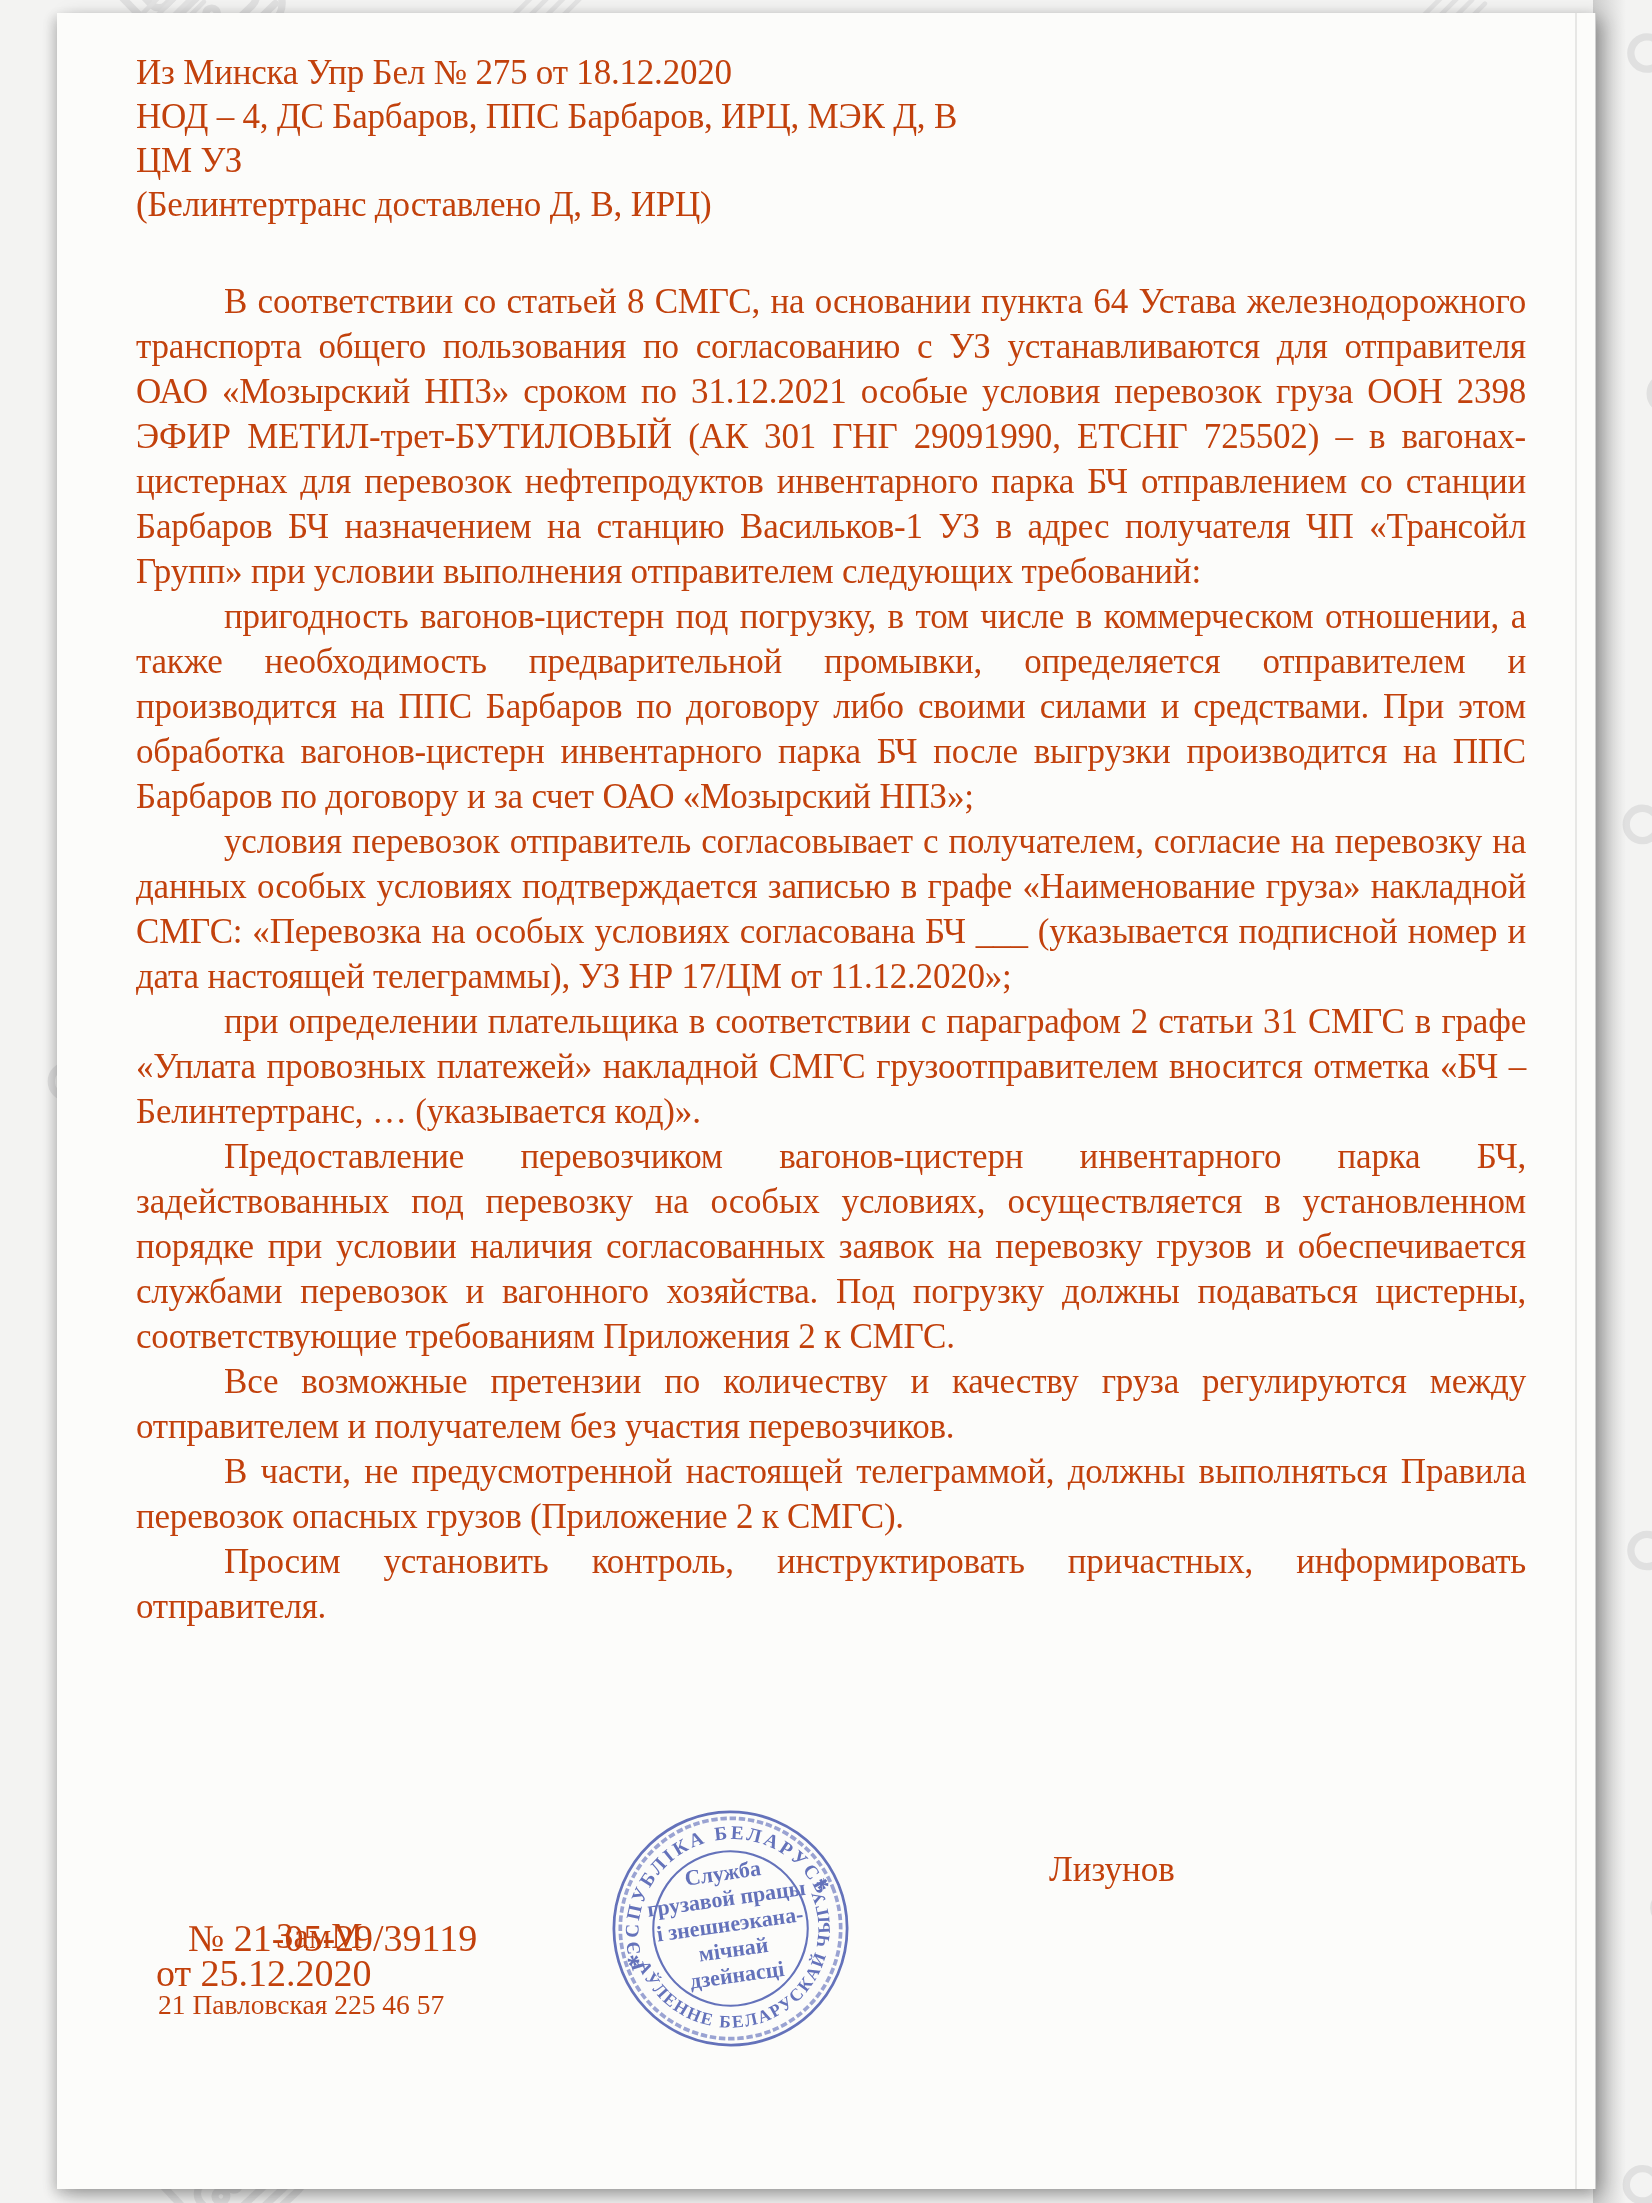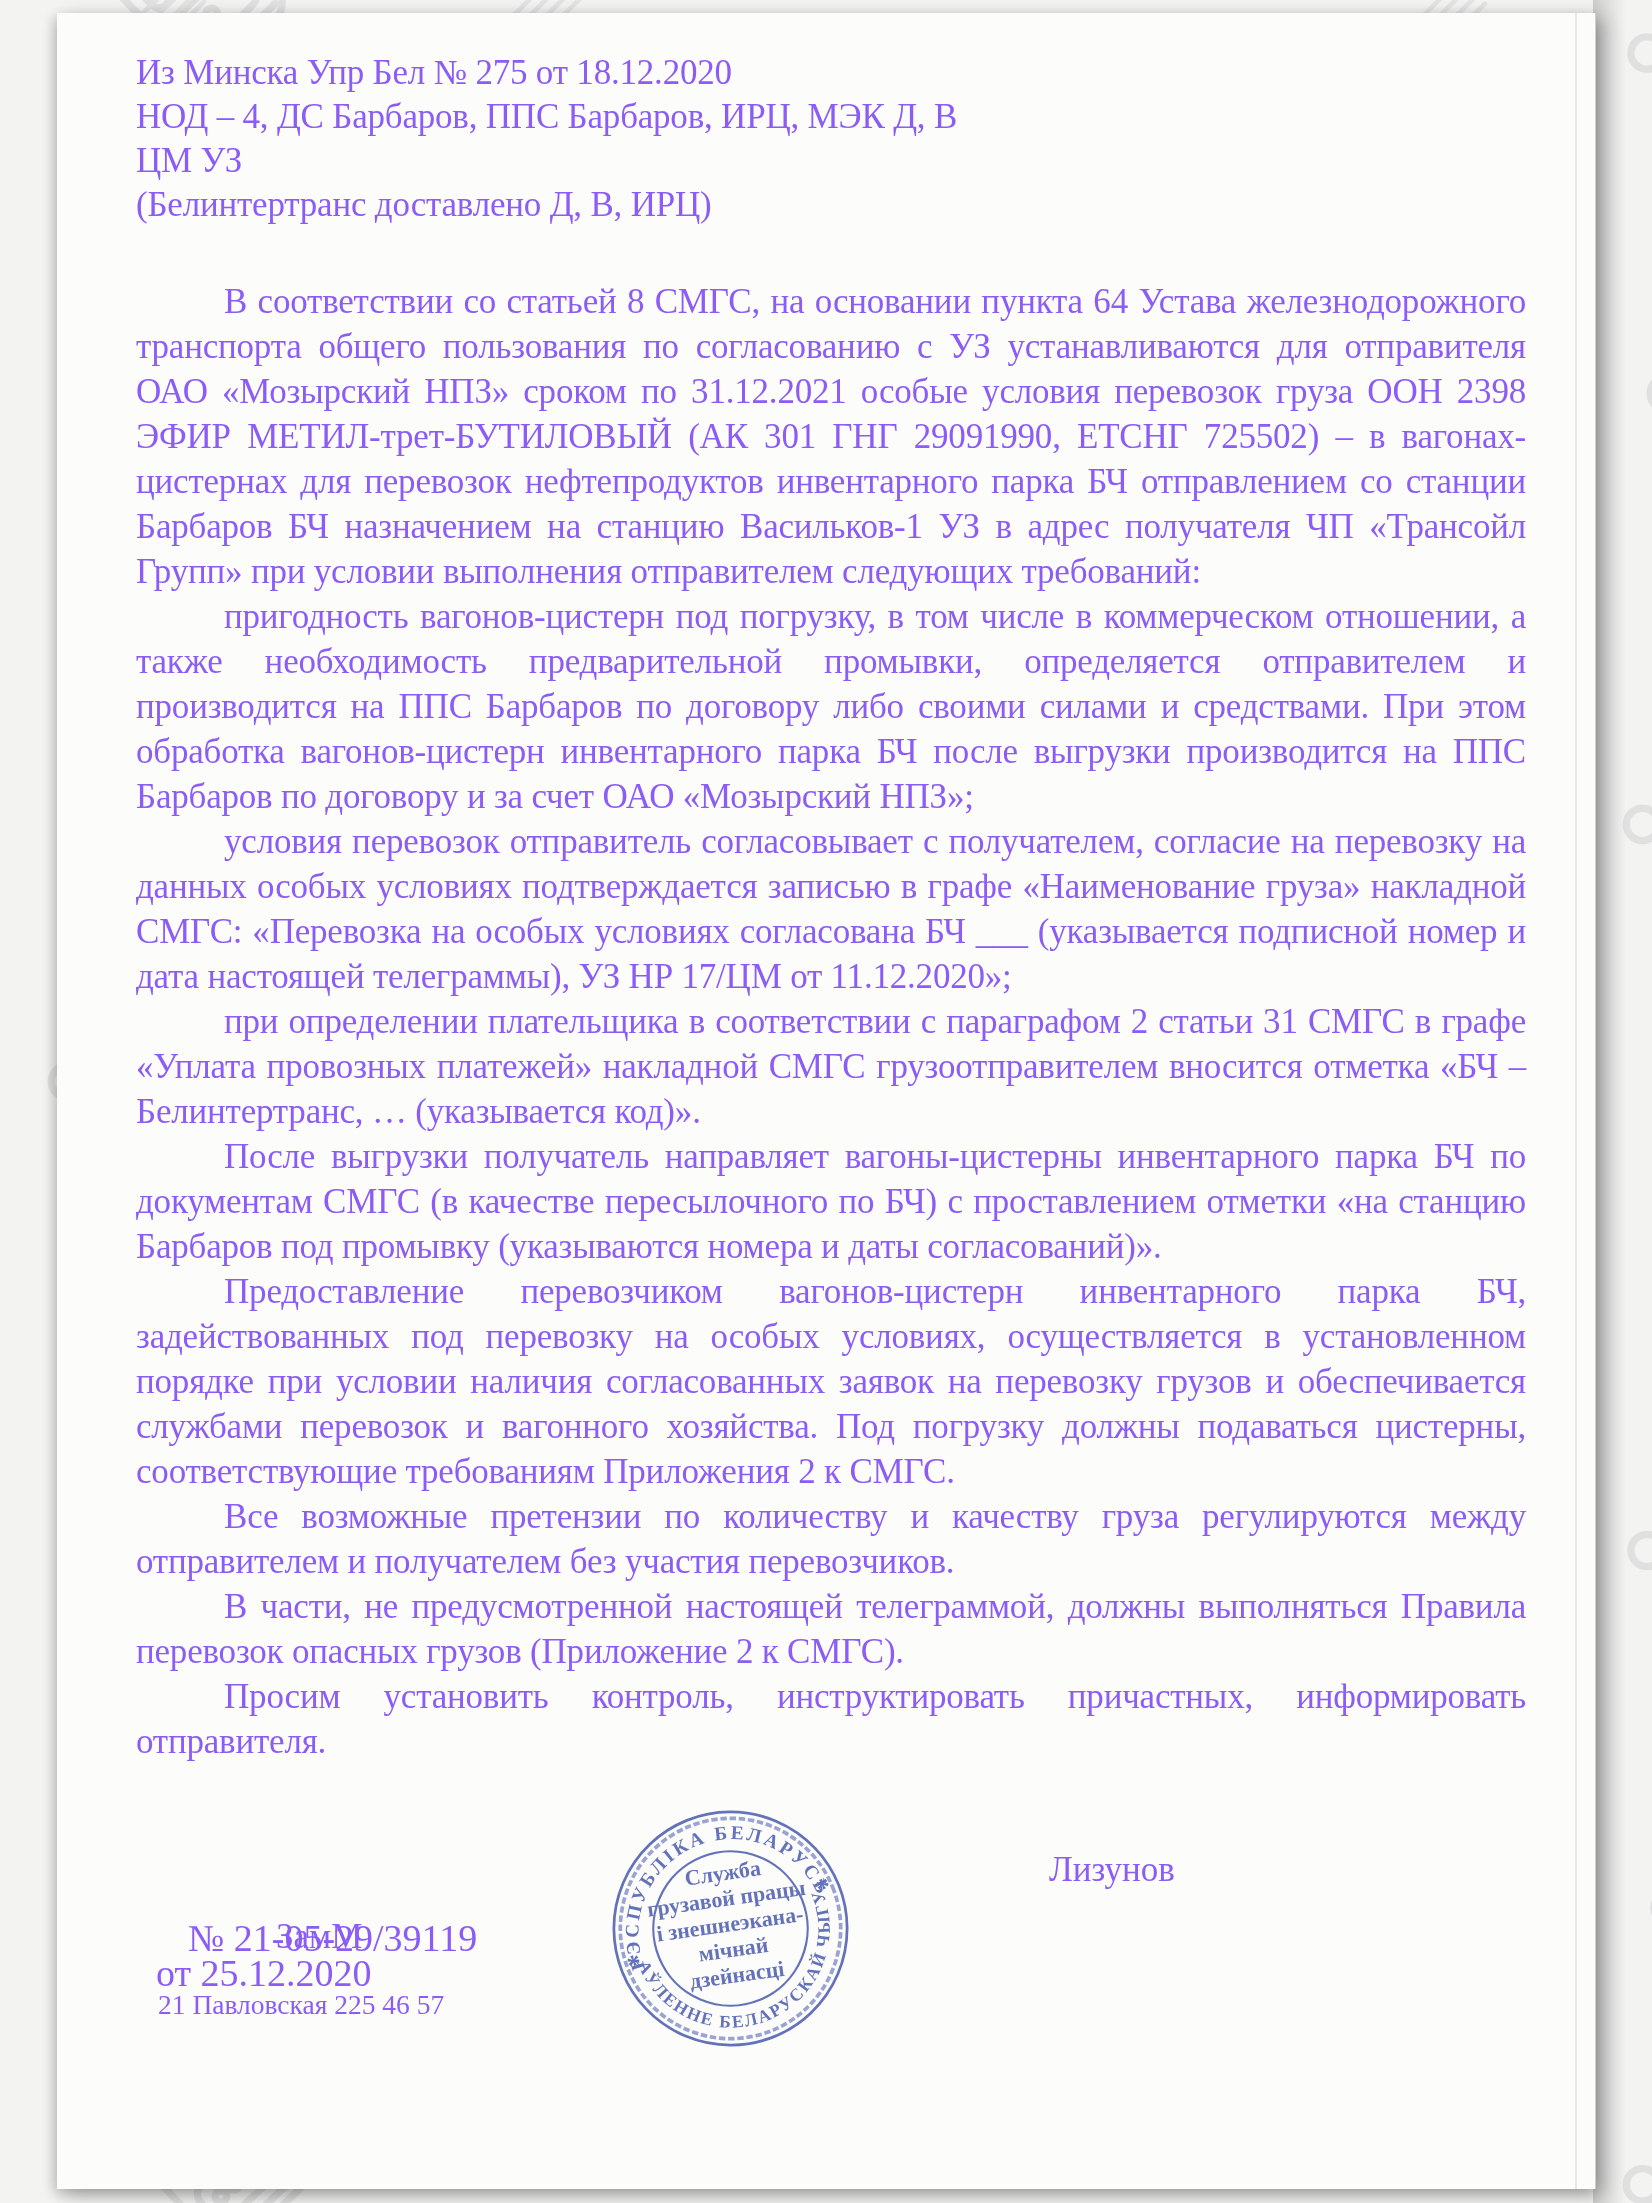--- a/index.html
+++ b/index.html
@@ -16,21 +16,21 @@
   .paper{
     position:absolute;left:57px;top:13px;width:1538px;height:2176px;
     background:#fcfcfa;
     box-shadow:-4.6px 2.8px 11px rgba(0,0,0,0.10), 9.2px 4.6px 18.4px rgba(0,0,0,0.22), 0 7.3px 14.7px rgba(0,0,0,0.15);
     border-right:0.9px solid #cfcfcf;
   }
   .paper::after{
     content:"";position:absolute;top:0;bottom:0;right:18.4px;width:1.8px;
     background:#e7e7e5;
   }
-  .txt{color:#8b5cf6;}
+  .txt{color:#c2410c;}
   .header{
     position:absolute;left:79px;top:38px;width:1194px;
     font-size:35px;line-height:44px;letter-spacing:-0.2px;
   }
   .body-text{
     position:absolute;left:79px;top:266px;width:1390px;
     font-size:35px;line-height:45px;letter-spacing:-0.2px;
     text-align:justify;
   }
   .body-text p{margin:0;text-indent:88px;}
@@ -100,21 +100,20 @@
     <div>НОД – 4, ДС Барбаров, ППС Барбаров, ИРЦ, МЭК Д, В</div>
     <div>ЦМ УЗ</div>
     <div>(Белинтертранс доставлено Д, В, ИРЦ)</div>
   </div>
 
   <div class="body-text txt">
     <p>В соответствии со статьей 8 СМГС, на основании пункта 64 Устава железнодорожного транспорта общего пользования по согласованию с УЗ устанавливаются для отправителя ОАО «Мозырский НПЗ» сроком по 31.12.2021 особые условия перевозок груза ООН 2398 ЭФИР МЕТИЛ-трет-БУТИЛОВЫЙ (АК 301 ГНГ 29091990, ЕТСНГ 725502) – в вагонах-цистернах для перевозок нефтепродуктов инвентарного парка БЧ отправлением со станции Барбаров БЧ назначением на станцию Васильков-1 УЗ в адрес получателя ЧП «Трансойл Групп» при условии выполнения отправителем следующих требований:</p>
     <p>пригодность вагонов-цистерн под погрузку, в том числе в коммерческом отношении, а также необходимость предварительной промывки, определяется отправителем и производится на ППС Барбаров по договору либо своими силами и средствами. При этом обработка вагонов-цистерн инвентарного парка БЧ после выгрузки производится на ППС Барбаров по договору и за счет ОАО «Мозырский НПЗ»;</p>
     <p>условия перевозок отправитель согласовывает с получателем, согласие на перевозку на данных особых условиях подтверждается записью в графе «Наименование груза» накладной СМГС: «Перевозка на особых условиях согласована БЧ ___ (указывается подписной номер и дата настоящей телеграммы), УЗ НР 17/ЦМ от 11.12.2020»;</p>
     <p>при определении плательщика в соответствии с параграфом 2 статьи 31 СМГС в графе «Уплата провозных платежей» накладной СМГС грузоотправителем вносится отметка «БЧ – Белинтертранс, … (указывается код)».</p>
-    <p>После выгрузки получатель направляет вагоны-цистерны инвентарного парка БЧ по документам СМГС (в качестве пересылочного по БЧ) с проставлением отметки «на станцию Барбаров под промывку (указываются номера и даты согласований)».</p>
     <p>Предоставление перевозчиком вагонов-цистерн инвентарного парка БЧ, задействованных под перевозку на особых условиях, осуществляется в установленном порядке при условии наличия согласованных заявок на перевозку грузов и обеспечивается службами перевозок и вагонного хозяйства. Под погрузку должны подаваться цистерны, соответствующие требованиям Приложения 2 к СМГС.</p>
     <p>Все возможные претензии по количеству и качеству груза регулируются между отправителем и получателем без участия перевозчиков.</p>
     <p>В части, не предусмотренной настоящей телеграммой, должны выполняться Правила перевозок опасных грузов (Приложение 2 к СМГС).</p>
     <p>Просим установить контроль, инструктировать причастных, информировать отправителя.</p>
   </div>
 
   <div class="sig-pos txt">ЗамМ</div>
   <div class="sig-name txt">Лизунов</div>
 
   <svg class="stamp" viewBox="0 0 330 330">

